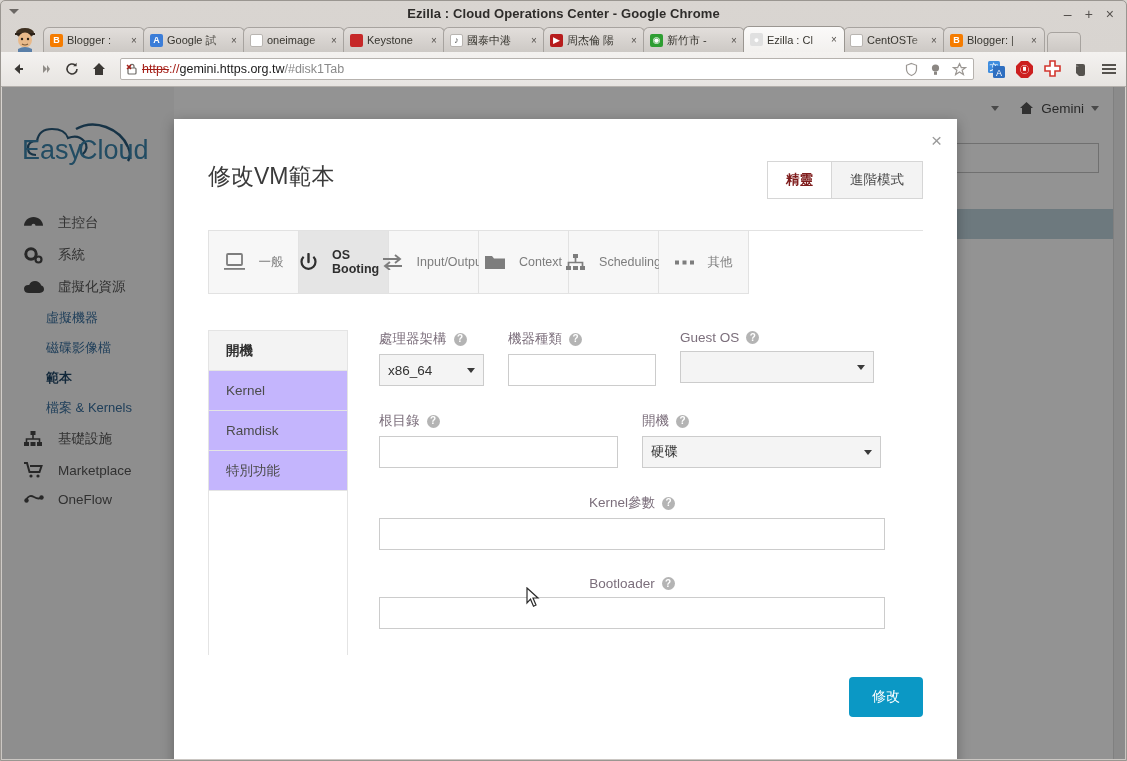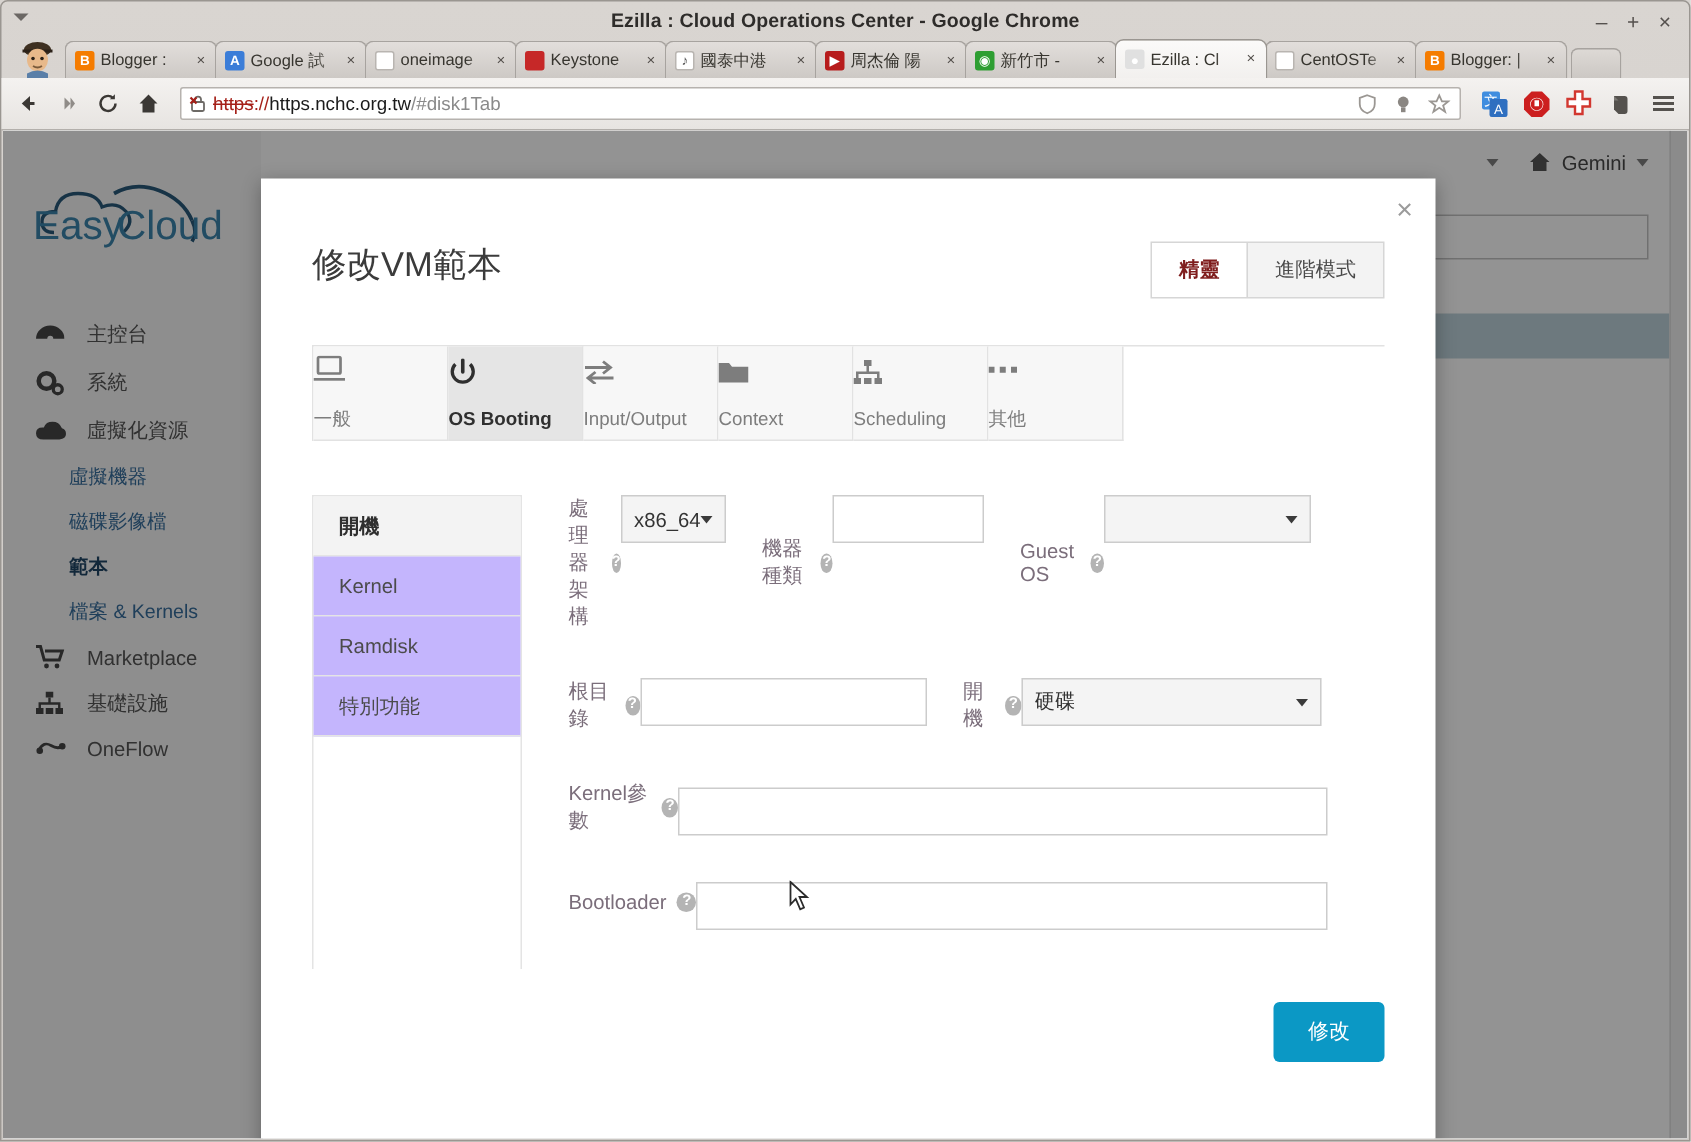--- a/index.html
+++ b/index.html
@@ -199,21 +199,21 @@
 
   
   #tabbar {
     margin: 31px 34px 0 34px;
     display: flex; flex-wrap: wrap;
     border-top: 1px solid #e2e2e2; border-left: 1px solid #e2e2e2;
   }
   .itab {
     width: 90px; height: 63px; background: #f7f7f7;
     border-right: 1px solid #e2e2e2; border-bottom: 1px solid #e2e2e2;
-    display: flex; flex-direction: column; align-items: flex-start; justify-content: center;
+    display: flex; flex-direction: row; align-items: center; justify-content: center;
     gap: 14px; font-size: 12.5px; color: #7d7d7d;
   }
   .itab.active { background: #e5e5e5; color: #2f2f2f; font-weight: bold; }
   .itab .tabicon { height: 20px; display: flex; align-items: center; color: inherit; }
   .itab.active .tabicon { color: #2f2f2f; }
 
   
   #mbody { display: flex; margin: 36px 34px 0 34px; }
   #subnav {
     width: 140px; flex: 0 0 140px;
@@ -221,21 +221,21 @@
   }
   .snitem {
     height: 40px; display: flex; align-items: center; padding-left: 17px;
     font-size: 13.5px; color: #4b4b4b; border-bottom: 1px solid #e4e4e4;
     background: #c4b5fd;
   }
   .snitem.active { background: #f3f3f3; font-weight: bold; color: #2f2f2f; }
 
   #form { flex: 1; padding-left: 31px; }
   .frow { display: flex; gap: 24px; margin-bottom: 26px; }
-  .fld { display: flex; flex-direction: row; }
+  .fld { display: flex; flex-direction: column; }
   .fld.w-arch  { width: 105px; }
   .fld.w-mach  { width: 148px; }
   .fld.w-guest { width: 194px; }
   .fld.w-root  { width: 239px; }
   .fld.w-boot  { width: 239px; }
   .fld.w-full  { width: 506px; align-items: center; }
   .flabel {
     font-size: 13.5px; color: #7b6e7b; margin-bottom: 6px;
     display: flex; align-items: center; gap: 7px;
   }
@@ -378,21 +378,21 @@
 
     <div id="omnibox">
       <div id="omni-lock">
         <svg width="14" height="14" viewBox="0 0 14 14">
           <rect x="3" y="6" width="8" height="6" rx="1" fill="none" stroke="#6d6a66" stroke-width="1.2"></rect>
           <path d="M5 6V4.4A2 2 0 0 1 9 4.4V6" fill="none" stroke="#6d6a66" stroke-width="1.2"></path>
           <path d="M2 3l4 4M6 3L2 7" stroke="#a52019" stroke-width="1.5"></path>
         </svg>
       </div>
       <div id="omni-url">
-        <span class="u-scheme">https</span><span class="u-sep">://</span><span class="u-host">https.nchc.org.tw</span><span class="u-path">/#disk1Tab</span>
+        <span class="u-scheme">https</span><span class="u-sep">://</span><span class="u-host">gemini.https.org.tw</span><span class="u-path">/#disk1Tab</span>
       </div>
       <div id="omni-right">
         <span class="exticon">
           <svg width="15" height="15" viewBox="0 0 15 15">
               <path d="M7.5 1.5l5 1.8v4c0 3-2.2 5.2-5 6.2-2.8-1-5-3.2-5-6.2v-4z" fill="none" stroke="#9b9793" stroke-width="1.2"></path>
             </svg>
         </span>
         <span class="exticon">
           <svg width="15" height="15" viewBox="0 0 15 15">
               <circle cx="7.5" cy="6" r="3.6" fill="#8b8783"></circle>
@@ -484,39 +484,39 @@
               </svg>
             </span>
             <span>虛擬化資源</span>
           </div>
           <div class="nav-sub"><span>虛擬機器</span></div>
           <div class="nav-sub"><span>磁碟影像檔</span></div>
           <div class="nav-sub active"><span>範本</span></div>
           <div class="nav-sub"><span>檔案 &amp; Kernels</span></div>
           <div class="nav-main">
             <span class="nicon">
-              <svg width="19" height="16" viewBox="0 0 19 16">
-                <path d="M0 1h3l2.5 9h10l2-6H6" stroke="#3a3a3a" stroke-width="2" fill="none"></path>
-                <circle cx="7" cy="14" r="1.6" fill="#3a3a3a"></circle>
-                <circle cx="14" cy="14" r="1.6" fill="#3a3a3a"></circle>
-              </svg>
-            </span>
-            <span>Marketplace</span>
-          </div>
-          <div class="nav-main">
-            <span class="nicon">
               <svg width="18" height="16" viewBox="0 0 18 16">
                 <rect x="6.5" y="0" width="5" height="4" fill="#3a3a3a"></rect>
                 <rect x="0" y="11" width="5" height="4" fill="#3a3a3a"></rect>
                 <rect x="6.5" y="11" width="5" height="4" fill="#3a3a3a"></rect>
                 <rect x="13" y="11" width="5" height="4" fill="#3a3a3a"></rect>
                 <path d="M9 4v4M2.5 11V8h13v3" stroke="#3a3a3a" stroke-width="1.6" fill="none"></path>
               </svg>
             </span>
             <span>基礎設施</span>
+          </div>
+          <div class="nav-main">
+            <span class="nicon">
+              <svg width="19" height="16" viewBox="0 0 19 16">
+                <path d="M0 1h3l2.5 9h10l2-6H6" stroke="#3a3a3a" stroke-width="2" fill="none"></path>
+                <circle cx="7" cy="14" r="1.6" fill="#3a3a3a"></circle>
+                <circle cx="14" cy="14" r="1.6" fill="#3a3a3a"></circle>
+              </svg>
+            </span>
+            <span>Marketplace</span>
           </div>
           <div class="nav-main">
             <span class="nicon">
               <svg width="20" height="13" viewBox="0 0 20 13">
                 <path d="M2 7q3-6 8-3t8 0" stroke="#3a3a3a" stroke-width="1.8" fill="none"></path>
                 <circle cx="2.5" cy="7.5" r="2.2" fill="#3a3a3a"></circle>
                 <circle cx="17.5" cy="4.5" r="2.2" fill="#3a3a3a"></circle>
               </svg>
             </span>
             <span>OneFlow</span>

